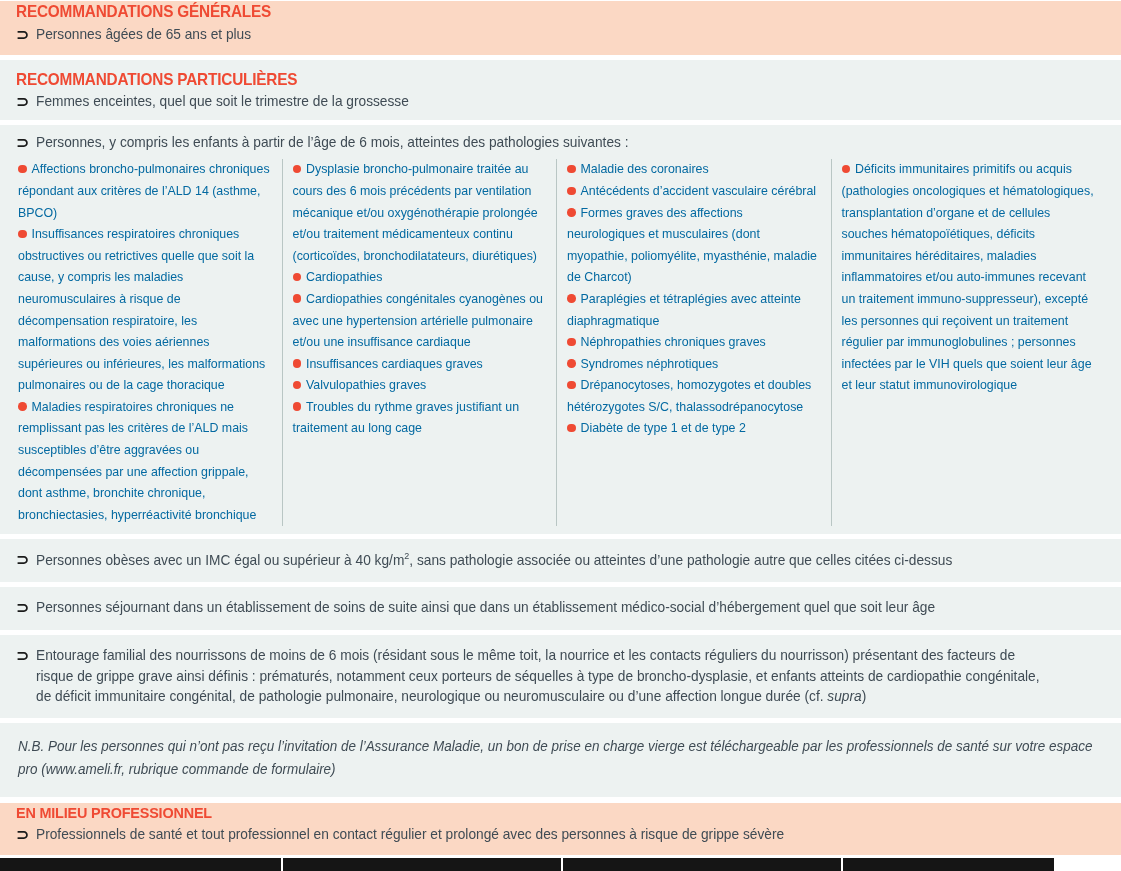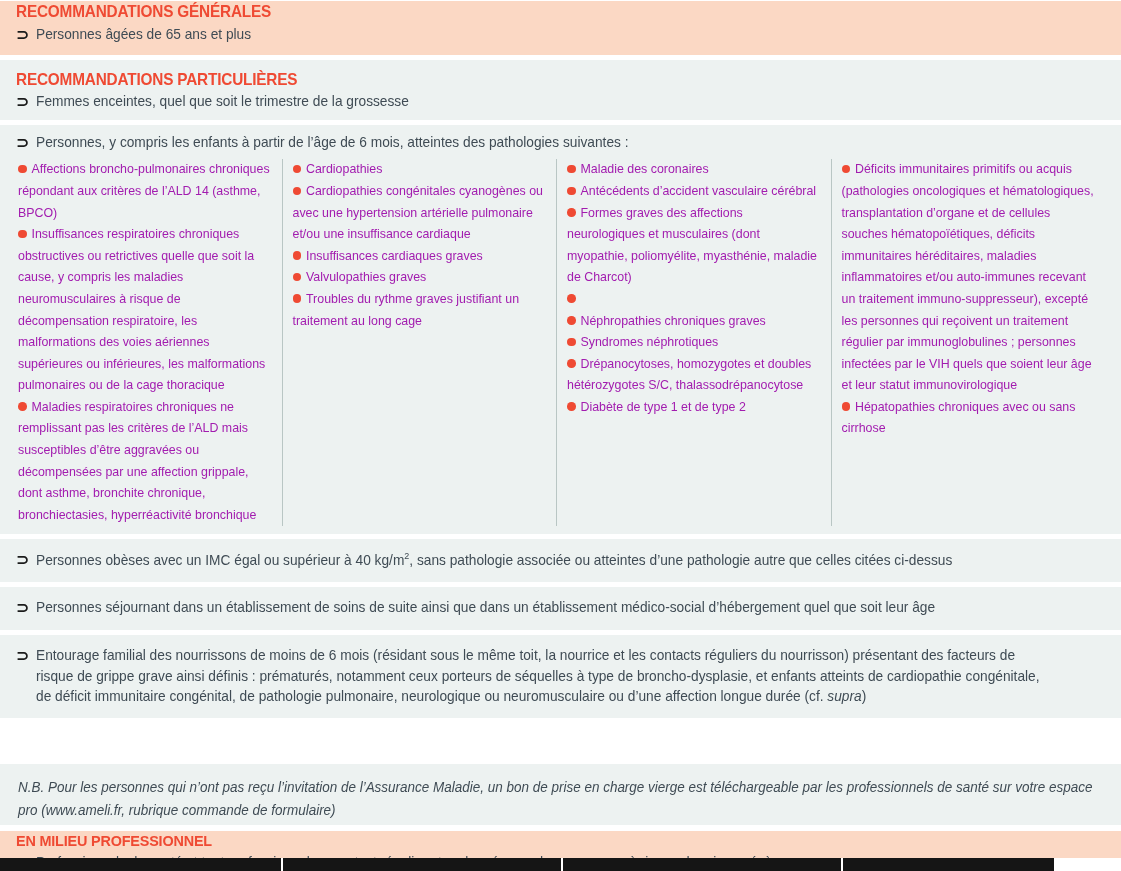--- a/index.html
+++ b/index.html
@@ -82,21 +82,21 @@
     padding: 0 11px 0 10px;
     box-sizing: border-box;
     border-right: 1px solid #b9c6c4;
   }
   .col:last-child { border-right: none; }
   .col:first-child { padding-left: 2px; }
 
   .bullet-item {
     font-size: 12.4px;
     line-height: 1.74;
-    color: #a21caf;
+    color: #0369a1;
     margin: 0;
     text-indent: 0;
   }
   .dot {
     display: inline-block;
     width: 8.5px;
     height: 8.5px;
     border-radius: 50%;
     background: #ef4a33;
     margin-right: 5px;
@@ -162,39 +162,39 @@
       <span class="arrow-text">Personnes, y compris les enfants à partir de l’âge de 6 mois, atteintes des pathologies suivantes :</span>
     </div>
 
     <div class="cols">
       <div class="col">
           <p class="bullet-item"><span class="dot"></span><span>Affections broncho-pulmonaires chroniques répondant aux critères de l’ALD 14 (asthme, BPCO)</span></p>
           <p class="bullet-item"><span class="dot"></span><span>Insuffisances respiratoires chroniques obstructives ou retrictives quelle que soit la cause, y compris les maladies neuromusculaires à risque de décompensation respiratoire, les malformations des voies aériennes supérieures ou inférieures, les malformations pulmonaires ou de la cage thoracique</span></p>
           <p class="bullet-item"><span class="dot"></span><span>Maladies respiratoires chroniques ne remplissant pas les critères de l’ALD mais susceptibles d’être aggravées ou décompensées par une affection grippale, dont asthme, bronchite chronique, bronchiectasies, hyperréactivité bronchique</span></p>
         </div>
       <div class="col">
+          <p class="bullet-item"><span class="dot"></span><span>Dysplasie broncho-pulmonaire traitée au cours des 6 mois précédents par ventilation mécanique et/ou oxygénothérapie prolongée et/ou traitement médicamenteux continu (corticoïdes, bronchodilatateurs, diurétiques)</span></p>
           <p class="bullet-item"><span class="dot"></span><span>Cardiopathies</span></p>
           <p class="bullet-item"><span class="dot"></span><span>Cardiopathies congénitales cyanogènes ou avec une hypertension artérielle pulmonaire et/ou une insuffisance cardiaque</span></p>
           <p class="bullet-item"><span class="dot"></span><span>Insuffisances cardiaques graves</span></p>
           <p class="bullet-item"><span class="dot"></span><span>Valvulopathies graves</span></p>
           <p class="bullet-item"><span class="dot"></span><span>Troubles du rythme graves justifiant un traitement au long cage</span></p>
         </div>
       <div class="col">
           <p class="bullet-item"><span class="dot"></span><span>Maladie des coronaires</span></p>
           <p class="bullet-item"><span class="dot"></span><span>Antécédents d’accident vasculaire cérébral</span></p>
           <p class="bullet-item"><span class="dot"></span><span>Formes graves des affections neurologiques et musculaires (dont myopathie, poliomyélite, myasthénie, maladie de Charcot)</span></p>
-          <p class="bullet-item"><span class="dot"></span></p>
+          <p class="bullet-item"><span class="dot"></span><span>Paraplégies et tétraplégies avec atteinte diaphragmatique</span></p>
           <p class="bullet-item"><span class="dot"></span><span>Néphropathies chroniques graves</span></p>
           <p class="bullet-item"><span class="dot"></span><span>Syndromes néphrotiques</span></p>
           <p class="bullet-item"><span class="dot"></span><span>Drépanocytoses, homozygotes et doubles hétérozygotes S/C, thalassodrépanocytose</span></p>
           <p class="bullet-item"><span class="dot"></span><span>Diabète de type 1 et de type 2</span></p>
         </div>
       <div class="col">
           <p class="bullet-item"><span class="dot"></span><span>Déficits immunitaires primitifs ou acquis (pathologies oncologiques et hématologiques, transplantation d’organe et de cellules souches hématopoïétiques, déficits immunitaires héréditaires, maladies inflammatoires et/ou auto-immunes recevant un traitement immuno-suppresseur), excepté les personnes qui reçoivent un traitement régulier par immunoglobulines ; personnes infectées par le VIH quels que soient leur âge et leur statut immunovirologique</span></p>
-          <p class="bullet-item"><span class="dot"></span><span>Hépatopathies chroniques avec ou sans cirrhose</span></p>
         </div>
     </div>
   </div>
 
   <div class="gap"></div>
 
   <div class="band pale" style="padding-top:10px;padding-bottom:11px;">
     <div class="arrow-row">
       <span class="arrow-glyph">⊃</span>
       <span class="arrow-text"><span>Personnes obèses avec un IMC égal ou supérieur à 40 kg/m</span><sup>2</sup><span>, sans pathologie associée ou atteintes d’une pathologie autre que celles citées ci-dessus</span></span>
@@ -214,21 +214,21 @@
 
   <div class="band pale" style="padding-top:10px;padding-bottom:11px;">
     <div class="arrow-row">
       <span class="arrow-glyph">⊃</span>
       <span class="arrow-text"><span>Entourage familial des nourrissons de moins de 6 mois (résidant sous le même toit, la nourrice et les contacts réguliers du nourrisson) présentant des facteurs de risque de grippe grave ainsi définis : prématurés, notamment ceux porteurs de séquelles à type de broncho-dysplasie, et enfants atteints de cardiopathie congénitale, de déficit immunitaire congénital, de pathologie pulmonaire, neurologique ou neuromusculaire ou d’une affection longue durée (cf. </span><i>supra</i><span>)</span></span>
     </div>
   </div>
 
   <div class="gap"></div>
 
-  <div class="band pale" style="padding-top:12px;padding-bottom:3px;padding-left:18px;margin-top:41px;">
+  <div class="band pale" style="padding-top:12px;padding-bottom:16px;padding-left:18px;">
     <div class="nb-note">N.B. Pour les personnes qui n’ont pas reçu l’invitation de l’Assurance Maladie, un bon de prise en charge vierge est téléchargeable par les professionnels de santé sur votre espace pro (www.ameli.fr, rubrique commande de formulaire)</div>
   </div>
 
   <div class="gap"></div>
 
   <div class="band peach" style="padding-top:0;padding-bottom:9px;">
     <div class="section-title" style="font-size:15.5px;">EN MILIEU PROFESSIONNEL</div>
     <div class="arrow-row">
       <span class="arrow-glyph">⊃</span>
       <span class="arrow-text">Professionnels de santé et tout professionnel en contact régulier et prolongé avec des personnes à risque de grippe sévère</span>

